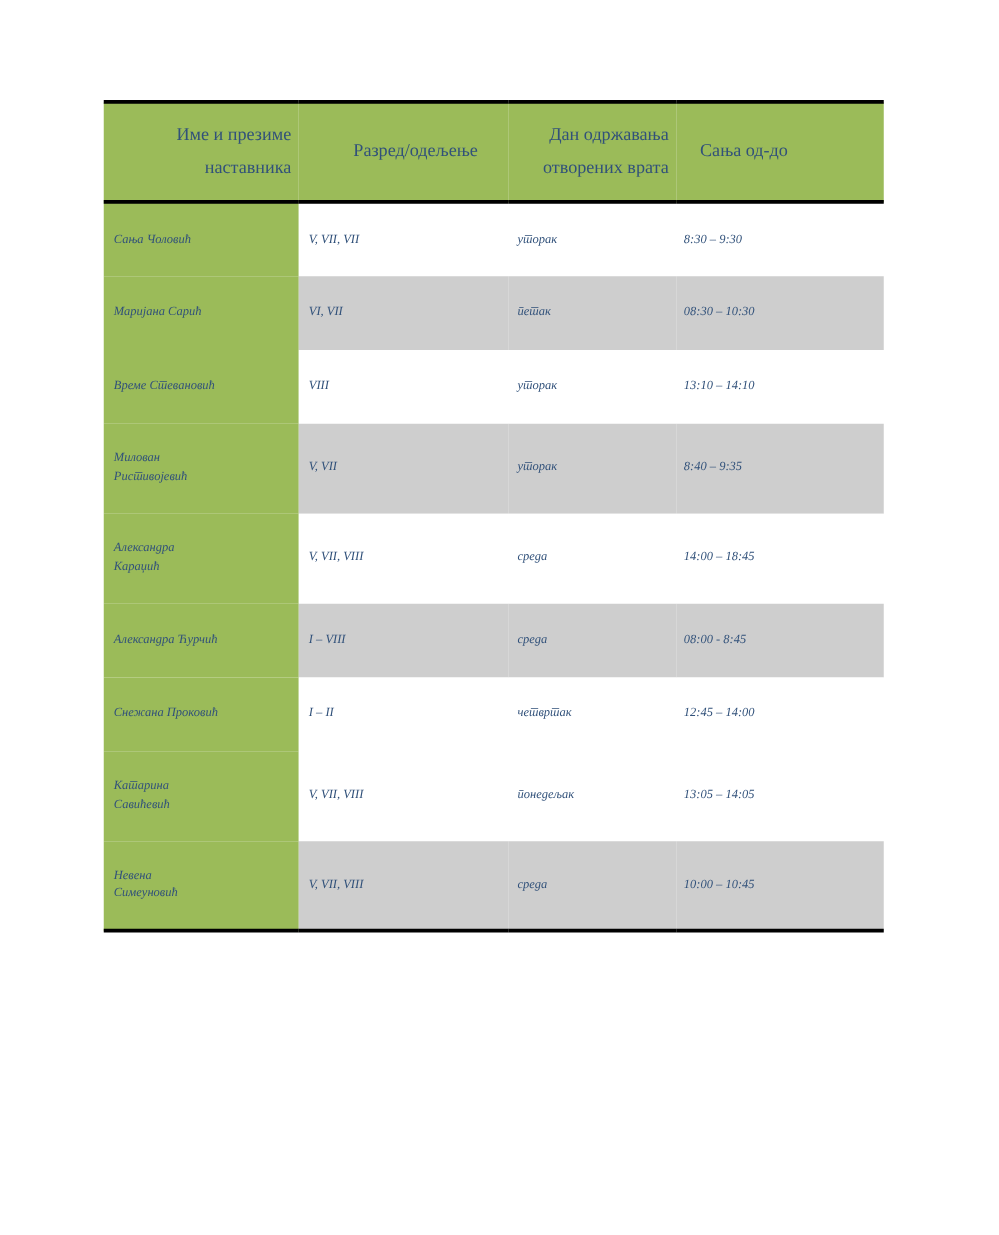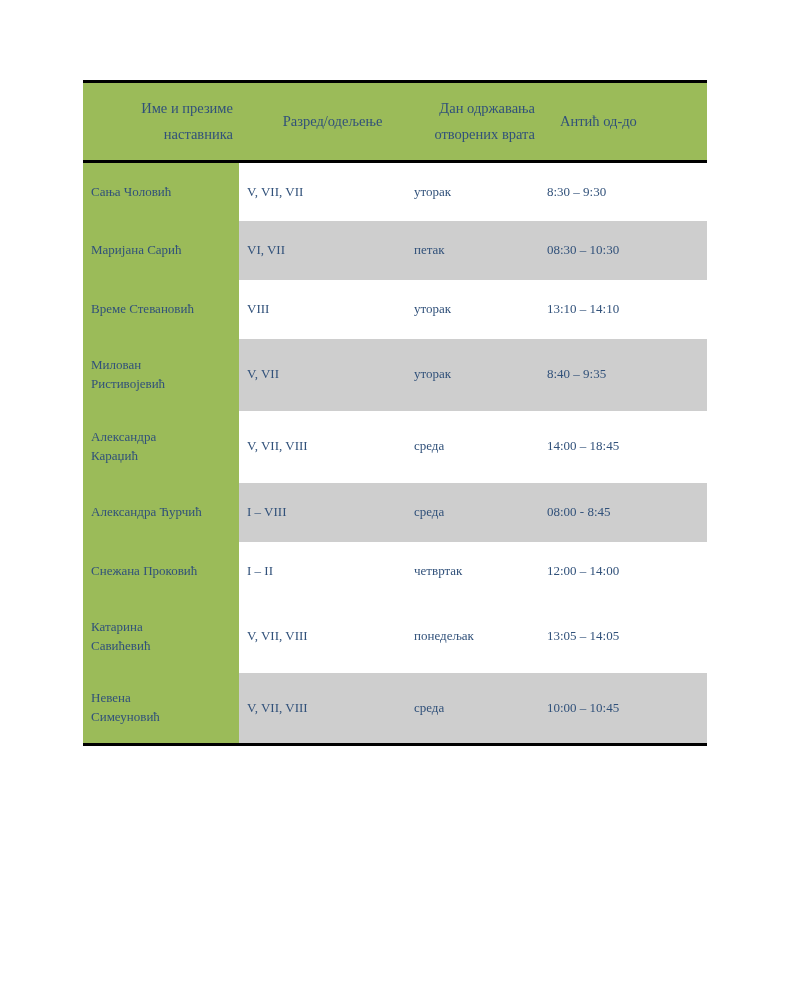--- a/index.html
+++ b/index.html
@@ -64,26 +64,27 @@
   thead th.th-day   { text-align: right; padding-left: 20px; }
   thead th.th-time  { text-align: left; padding-left: 19px; }
 
   thead th .hl { display: block; }
 
   
   tbody tr { height: 59px; }
 
   tbody td {
     color: #31517A;
-    font-size: 13px;
+    font-size: 10px;
     line-height: 1.42;
     vertical-align: middle;
     padding: 5px 6px;
     box-sizing: border-box;
     border: 0;
+    font-style: italic;
   }
 
   tbody td.cell-name {
     background: #9BBB59;
     padding-left: 8px;
     padding-right: 4px;
   }
   tbody td.cell-grade { padding-left: 8px; }
   tbody td.cell-day   { padding-left: 7px; }
   tbody td.cell-time  { padding-left: 6px; }
@@ -121,21 +122,21 @@
             <span class="hl">наставника</span>
           </th>
           <th class="th-grade">
             <span class="hl">Разред/одељење</span>
           </th>
           <th class="th-day">
             <span class="hl">Дан одржавања</span>
             <span class="hl">отворених врата</span>
           </th>
           <th class="th-time">
-            <span class="hl">Антић од-до</span>
+            <span class="hl">Сања од-до</span>
           </th>
         </tr>
       </thead>
 
       <tbody id="schedule-body">
           <tr class="stripe-light">
             <td class="cell-name"><span class="nm">Сања Чоловић</span></td>
             <td class="cell-grade"><span class="nm">V, VII, VII</span></td>
             <td class="cell-day"><span class="nm">уторак</span></td>
             <td class="cell-time"><span class="nm">8:30 – 9:30</span></td>
@@ -169,21 +170,21 @@
           <tr class="stripe-dark">
             <td class="cell-name"><span class="nm">Александра Ћурчић</span></td>
             <td class="cell-grade"><span class="nm">I – VIII</span></td>
             <td class="cell-day"><span class="nm">среда</span></td>
             <td class="cell-time"><span class="nm">08:00 - 8:45</span></td>
           </tr>
           <tr class="stripe-light">
             <td class="cell-name"><span class="nm">Снежана Проковић</span></td>
             <td class="cell-grade"><span class="nm">I – II</span></td>
             <td class="cell-day"><span class="nm">четвртак</span></td>
-            <td class="cell-time"><span class="nm">12:00 – 14:00</span></td>
+            <td class="cell-time"><span class="nm">12:45 – 14:00</span></td>
           </tr>
           <tr class="stripe-light tall">
             <td class="cell-name"><span class="nm">Катарина
 Савићевић</span></td>
             <td class="cell-grade"><span class="nm">V, VII, VIII</span></td>
             <td class="cell-day"><span class="nm">понедељак</span></td>
             <td class="cell-time"><span class="nm">13:05 – 14:05</span></td>
           </tr>
           <tr class="stripe-dark tall">
             <td class="cell-name"><span class="nm"> Невена

